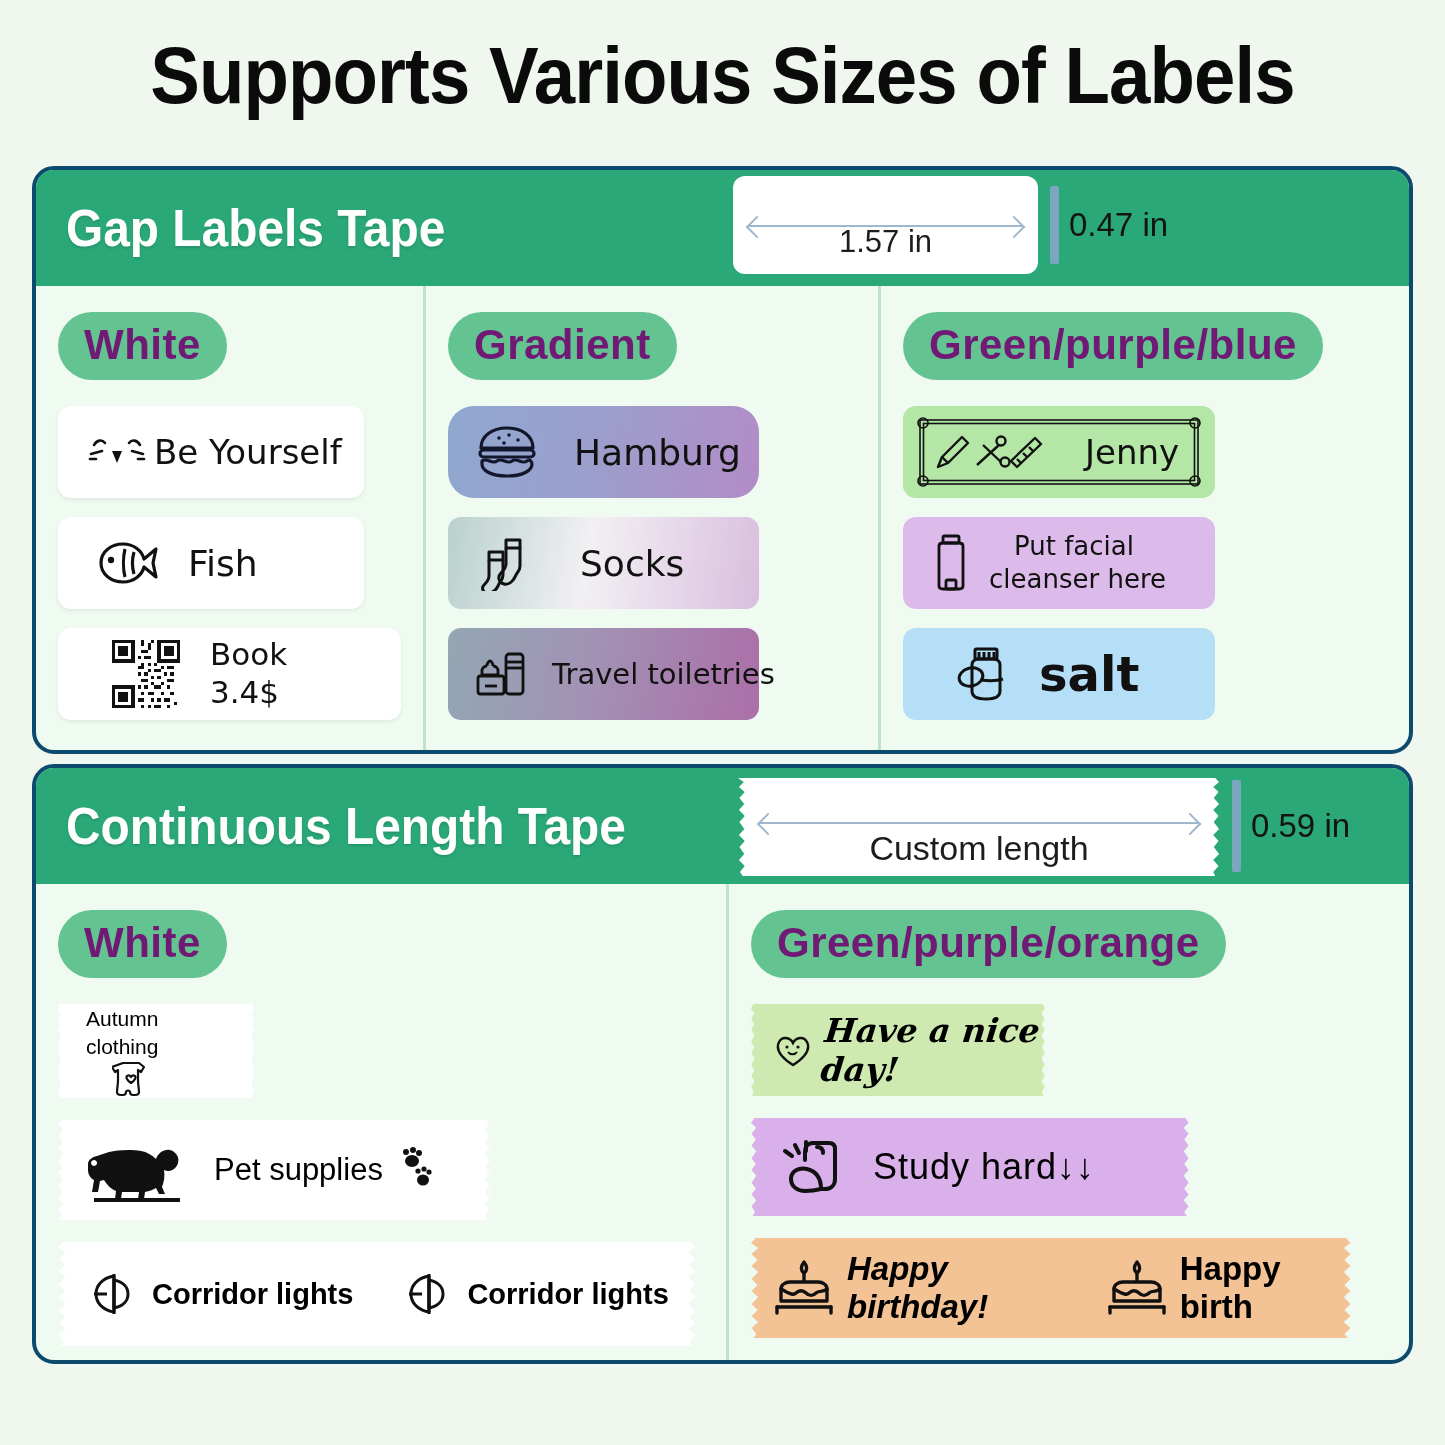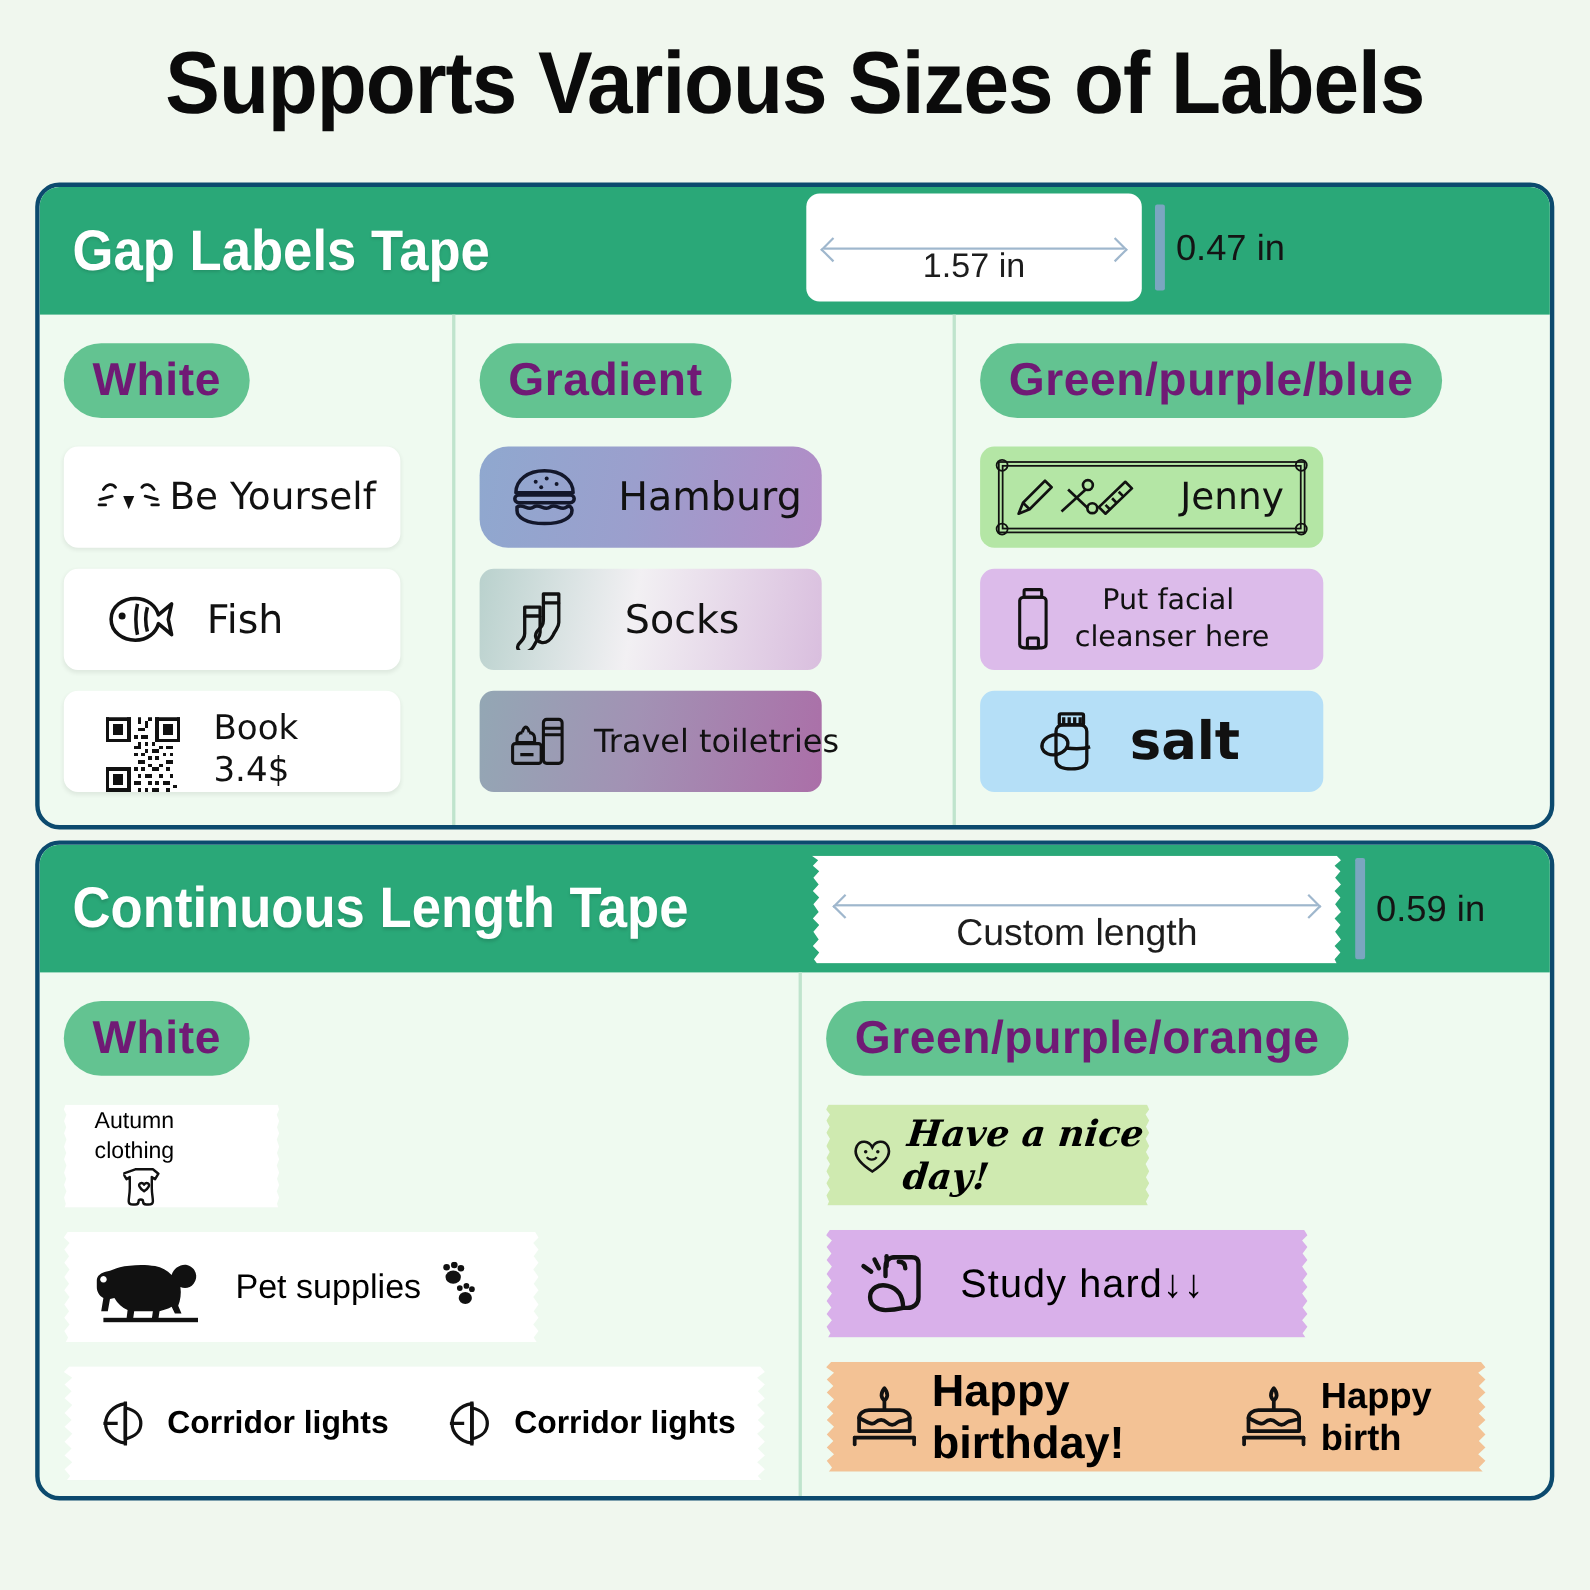--- a/index.html
+++ b/index.html
@@ -209,21 +209,21 @@
                   <path d="M5 24 C5 12,16 5,27 5 C38 5,46 12,48 20 L60 10 L57 24 L60 38 L48 28 C46 36,38 43,27 43 C16 43,5 36,5 24 Z"></path>
                   <circle cx="15" cy="21" r="3.2" fill="#111" stroke="none"></circle>
                   <path d="M29 10 C27 18,27 30,29 38"></path>
                   <path d="M38 13 C36 20,36 28,38 35"></path>
                 </g>
               </svg>
             </span>
             <span class="txt" style="font-size:36px;margin-left:28px;">Fish</span>
           </div>
 
-          <div class="lbl white-chip" style="width:306px;height:92px;margin-top:19px;padding-left:38px;align-items:flex-end;">
+          <div class="lbl white-chip" style="width:343px;height:92px;margin-top:19px;padding-left:54px;">
             <span class="ic">
               <svg width="68" height="68" viewBox="0 0 21 21" shape-rendering="crispEdges">
                 <rect width="21" height="21" fill="#fff"></rect>
                 <g fill="#111">
                   <rect x="0" y="0" width="7" height="1"></rect>
                     <rect x="0" y="6" width="7" height="1"></rect>
                   <rect x="0" y="0" width="1" height="7"></rect>
                     <rect x="6" y="0" width="1" height="7"></rect>
                   <rect x="2" y="2" width="3" height="3"></rect>
                   <rect x="14" y="0" width="7" height="1"></rect>
@@ -548,21 +548,21 @@
                   <path d="M31 5 C27 10,28 14,31 16 C34 14,35 10,31 5 Z"></path>
                   <path d="M31 16 v8"></path>
                   <path d="M8 32 c0 -4 4 -7 9 -7 h28 c5 0 9 3 9 7 c-4 4 -8 1 -11 4 c-3 3 -7 3 -10 0 c-3 -3 -7 -3 -10 0 c-3 3 -7 0 -15 -4 Z"></path>
                   <path d="M8 32 v12 h46 V32"></path>
                   <path d="M4 50 h54"></path>
                     <path d="M4 50 v6"></path>
                     <path d="M58 50 v6"></path>
                 </g>
               </svg>
             </span>
-            <span class="txt" style="font-size:41px;margin-left:12px;font-weight:bold;">Happy birthday!</span>
+            <span class="txt" style="font-size:33px;margin-left:12px;font-weight:bold;font-style:italic;">Happy birthday!</span>
             <span class="ic" style="margin-left:24px;">
               <svg width="62" height="62" viewBox="0 0 62 62">
                 <g fill="none" stroke="#111" stroke-width="3.4" stroke-linejoin="round" stroke-linecap="round">
                   <path d="M31 5 C27 10,28 14,31 16 C34 14,35 10,31 5 Z"></path>
                   <path d="M31 16 v8"></path>
                   <path d="M8 32 c0 -4 4 -7 9 -7 h28 c5 0 9 3 9 7 c-4 4 -8 1 -11 4 c-3 3 -7 3 -10 0 c-3 -3 -7 -3 -10 0 c-3 3 -7 0 -15 -4 Z"></path>
                   <path d="M8 32 v12 h46 V32"></path>
                   <path d="M4 50 h54"></path>
                     <path d="M4 50 v6"></path>
                     <path d="M58 50 v6"></path>

